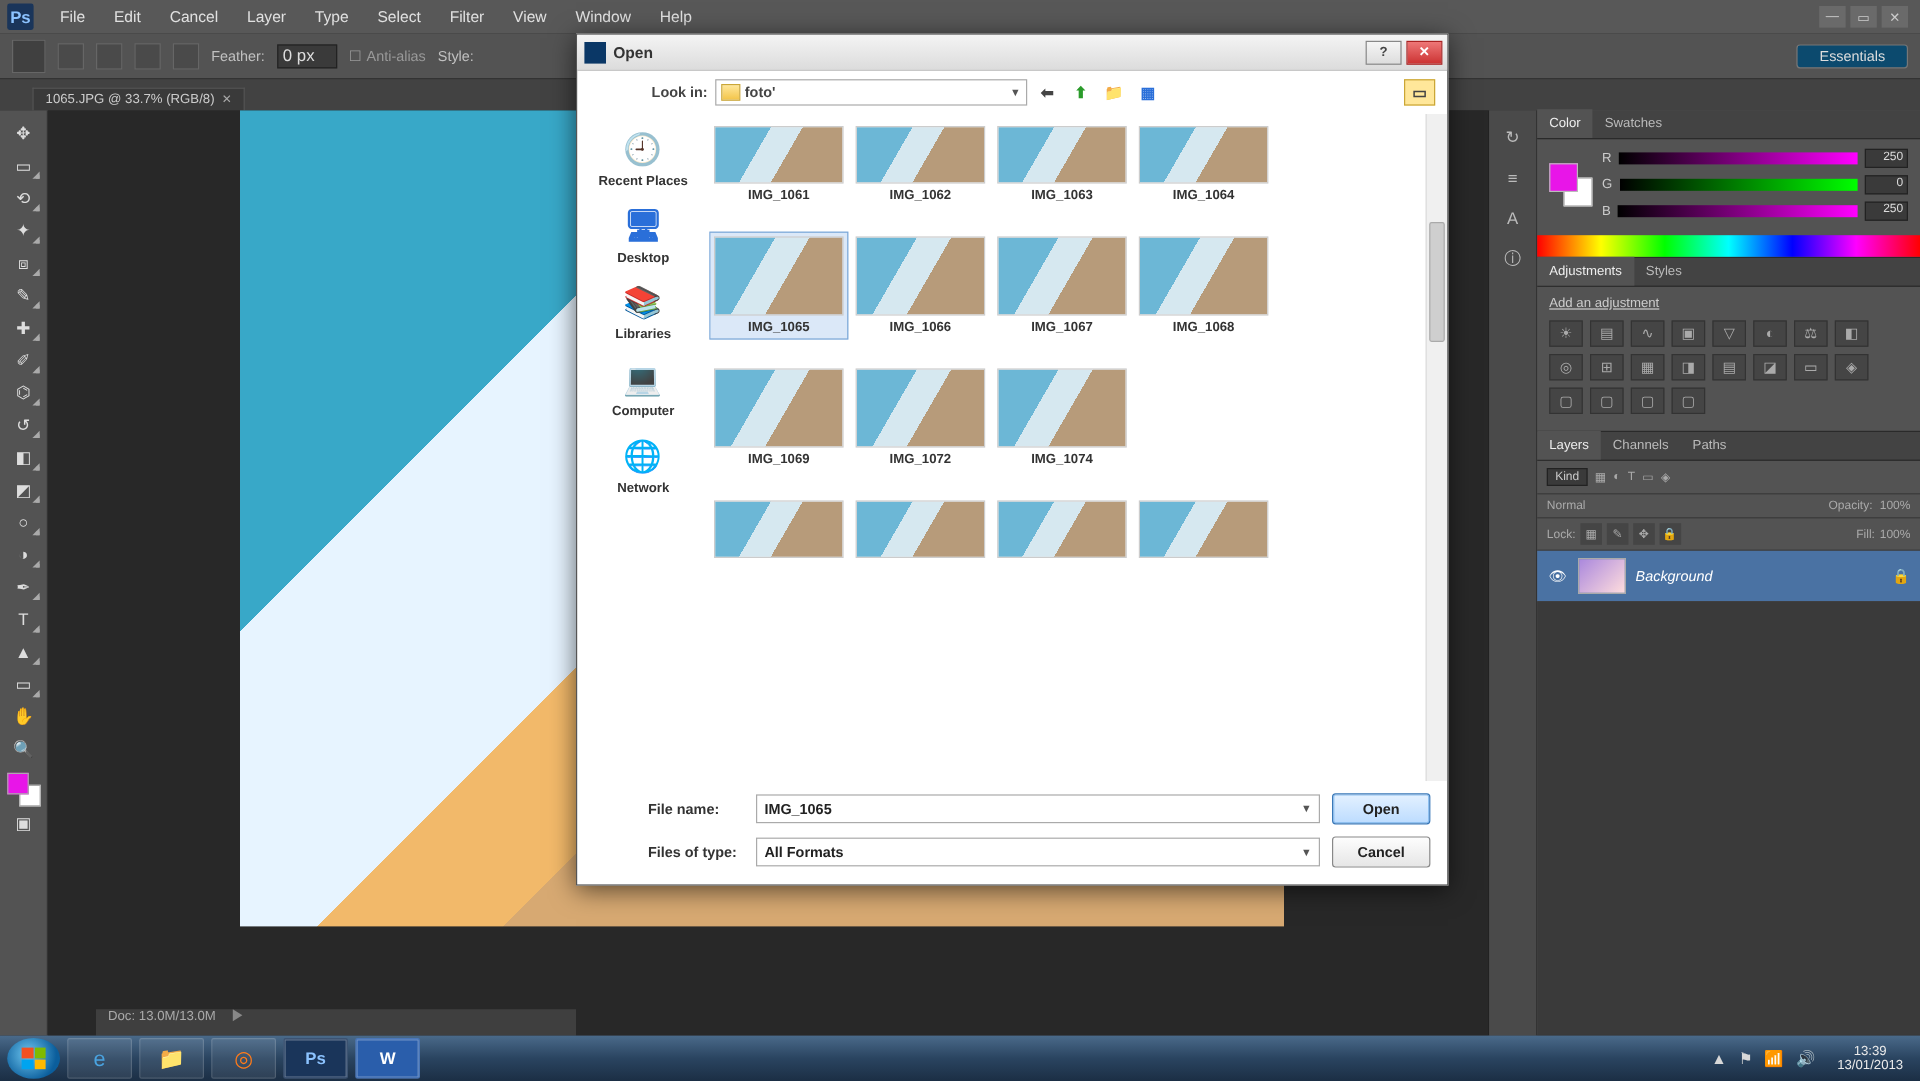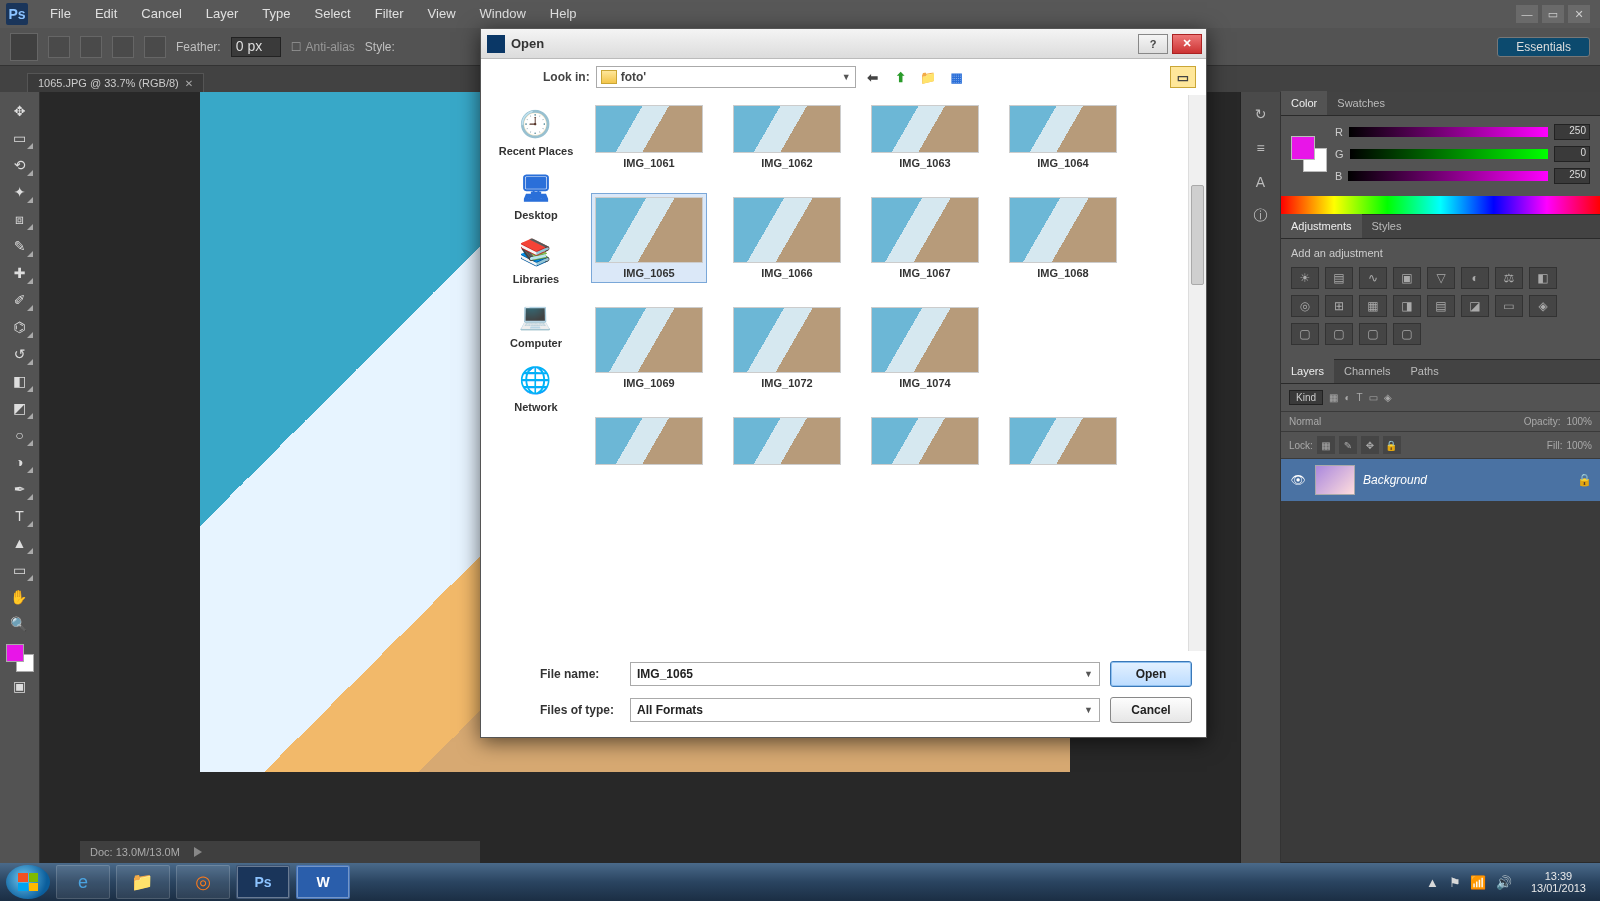--- a/index.html
+++ b/index.html
@@ -21,21 +21,21 @@
 .doc-tab .close-x { color:#aaa; font-size:10px;}
 .main { position:absolute; top:92px; left:0; right:0; bottom:38px; display:flex;}
 .toolbox { width:40px; background:#535353; display:flex; flex-direction:column; align-items:center; padding:6px 0; gap:1px; border-right:1px solid #333;}
 .toolbox .tool { width:30px; height:26px; display:flex; align-items:center; justify-content:center; color:#ddd; font-size:14px; position:relative;}
 .toolbox .tool.dots::after { content:''; position:absolute; right:2px; bottom:2px; border:3px solid transparent; border-right-color:#aaa; border-bottom-color:#aaa; width:0; height:0;}
 .swatches { margin-top:6px; width:28px; height:28px; position:relative;}
 .swatches .fg { position:absolute; top:0; left:0; width:18px; height:18px; background:#e815e8; border:1px solid #aaa;}
 .swatches .bg { position:absolute; bottom:0; right:0; width:18px; height:18px; background:#fff; border:1px solid #aaa;}
 .canvas-area { flex:1; background:#282828; position:relative; display:flex; align-items:flex-start; justify-content:flex-start;}
 .canvas { position:absolute; top:0; left:160px; width:870px; height:680px; background:linear-gradient(135deg,#38a8c8 0 28%, #e7f4ff 28% 48%, #f2b96a 48% 58%, #d7a972 58% 100%);}
-.status-strip { position:absolute; bottom:0; left:40px; height:22px; background:#3f3f3f; display:flex; align-items:center; padding:0 10px; color:#aaa; font-size:11px; width:400px; gap:8px;}
+.status-strip { position:absolute; bottom:0; left:40px; height:22px; background:#3f3f3f; display:flex; align-items:flex-start; padding:0 10px; color:#aaa; font-size:11px; width:400px; gap:8px;}
 .triangle-play { display:inline-block; width:0; height:0; border-top:5px solid transparent; border-bottom:5px solid transparent; border-left:8px solid #888; margin-left:6px;}
 .right-panels { width:360px; background:#454545; display:flex; border-left:1px solid #222;}
 .iconcol { width:40px; background:#4a4a4a; display:flex; flex-direction:column; align-items:center; padding-top:10px; gap:10px; border-right:1px solid #333;}
 .iconcol .ic { width:24px; height:24px; color:#bbb; display:flex; align-items:center; justify-content:center; font-size:14px;}
 .panel-stack { flex:1; display:flex; flex-direction:column;}
 .panel { background:#535353; border-bottom:1px solid #2a2a2a;}
 .panel .tabs { display:flex; background:#434343; height:24px; align-items:flex-end; border-bottom:1px solid #2a2a2a;}
 .panel .tab { padding:0 10px; font-size:11px; color:#bbb; line-height:24px;}
 .panel .tab.active { background:#535353; color:#eee;}
 .panel .body { padding:8px 10px;}
@@ -44,21 +44,21 @@
 .cb-swatches .fg2 { position:absolute; top:0; left:0; width:24px; height:24px; background:#e815e8; border:1px solid #bbb;}
 .cb-swatches .bg2 { position:absolute; bottom:0; right:0; width:24px; height:24px; background:#fff; border:1px solid #bbb;}
 .sliders { flex:1; display:flex; flex-direction:column; gap:6px;}
 .srow { display:flex; align-items:center; gap:6px; font-size:11px;}
 .srow .bar { flex:1; height:10px;}
 .srow .bar.r { background:linear-gradient(90deg,#000,#f0f);}
 .srow .bar.g { background:linear-gradient(90deg,#000,#0f0);}
 .srow .bar.b { background:linear-gradient(90deg,#000,#f0f);}
 .srow .num { width:36px; height:16px; background:#3a3a3a; border:1px solid #222; color:#ddd; text-align:right; padding:0 3px; font-size:10px;}
 .spectrum { height:18px; background:linear-gradient(90deg,red,yellow,lime,cyan,blue,magenta,red); margin-top:4px;}
-.adj-body .hint { font-size:11px; color:#ccc; margin-bottom:8px;}
+.adj-body .hint { font-size:11px; color:#ccc; margin-bottom:8px;text-decoration:underline;}
 .adj-icons { display:grid; grid-template-columns:repeat(8,28px); gap:6px; margin-bottom:6px;}
 .adj-icons div { width:28px; height:22px; background:#454545; border:1px solid #333; display:flex; align-items:center; justify-content:center; color:#aaa; font-size:12px;}
 .layers-body { padding:0;}
 .lopts { display:flex; gap:6px; padding:6px 8px; align-items:center; font-size:10px; color:#aaa; border-bottom:1px solid #3a3a3a;}
 .lopts .sel { background:#3a3a3a; border:1px solid #222; color:#ccc; padding:1px 6px;}
 .lopts2 { display:flex; gap:6px; padding:4px 8px; align-items:center; font-size:10px; color:#aaa; border-bottom:1px solid #3a3a3a;}
 .locks { display:flex; gap:4px; padding:4px 8px; align-items:center; font-size:10px; color:#aaa; border-bottom:1px solid #3a3a3a;}
 .locks .li { width:18px; height:18px; background:#454545; display:flex; align-items:center; justify-content:center;}
 .layer-row { display:flex; align-items:center; gap:8px; padding:6px 8px; background:#4a72a3;}
 .layer-row .eye { width:18px; height:18px; color:#fff; display:flex; align-items:center; justify-content:center;}
@@ -78,21 +78,21 @@
 .lookin { height:36px; display:flex; align-items:center; padding:6px 10px; gap:6px; color:#444; font-size:12px;}
 .lookin .combo { flex:0 0 260px; height:22px; border:1px solid #aaa; background:#fff; display:flex; align-items:center; padding:0 4px; gap:4px;}
 .lookin .fld { width:16px; height:14px; background:linear-gradient(#ffe79a,#f3c54a); border:1px solid #caa636;}
 .lookin .combo .dd { margin-left:auto; font-size:9px; color:#555;}
 .lookin .tbtn { width:22px; height:22px; display:flex; align-items:center; justify-content:center; font-size:13px;}
 .dlg-body { flex:1; display:flex; overflow:hidden;}
 .places { width:110px; display:flex; flex-direction:column; align-items:center; padding:10px 0; gap:12px;}
 .place { display:flex; flex-direction:column; align-items:center; gap:2px; font-size:11px; color:#333;}
 .place .pi { width:42px; height:38px; display:flex; align-items:center; justify-content:center; font-size:26px;}
 .flist { flex:1; overflow:auto; padding:6px 6px 6px 0; position:relative;}
-.frow { display:flex; gap:22px; margin-bottom:20px;}
+.frow { display:flex; gap:2px; margin-bottom:20px;}
 .fitem { width:116px; display:flex; flex-direction:column; align-items:center; gap:4px; padding:3px; border:1px solid transparent;}
 .fitem.selected { border:1px solid #7aa7d8; background:#dbe8f8;}
 .fitem .th { width:108px; height:66px; background:linear-gradient(120deg,#6cb7d6 0 35%,#d6e8f0 35% 55%,#b79b7a 55% 100%); border:1px solid #ccc;}
 .fitem .fn { font-size:11px; color:#333;}
 .fitem.partial .th { height:48px;}
 .flist-scrollbar { position:absolute; right:0; top:0; width:18px; bottom:0; background:#f0f0f0; border-left:1px solid #ddd;}
 .flist-scrollbar .sbthumb { position:absolute; left:2px; right:2px; top:90px; height:100px; background:#cfcfcf; border:1px solid #aaa; border-radius:2px;}
 .dlg-bottom { padding:10px 14px 14px; display:flex; flex-direction:column; gap:10px;}
 .brow { display:flex; align-items:center; gap:10px; font-size:12px; color:#333;margin-left:45px;}
 .brow .blabel { width:80px;}

